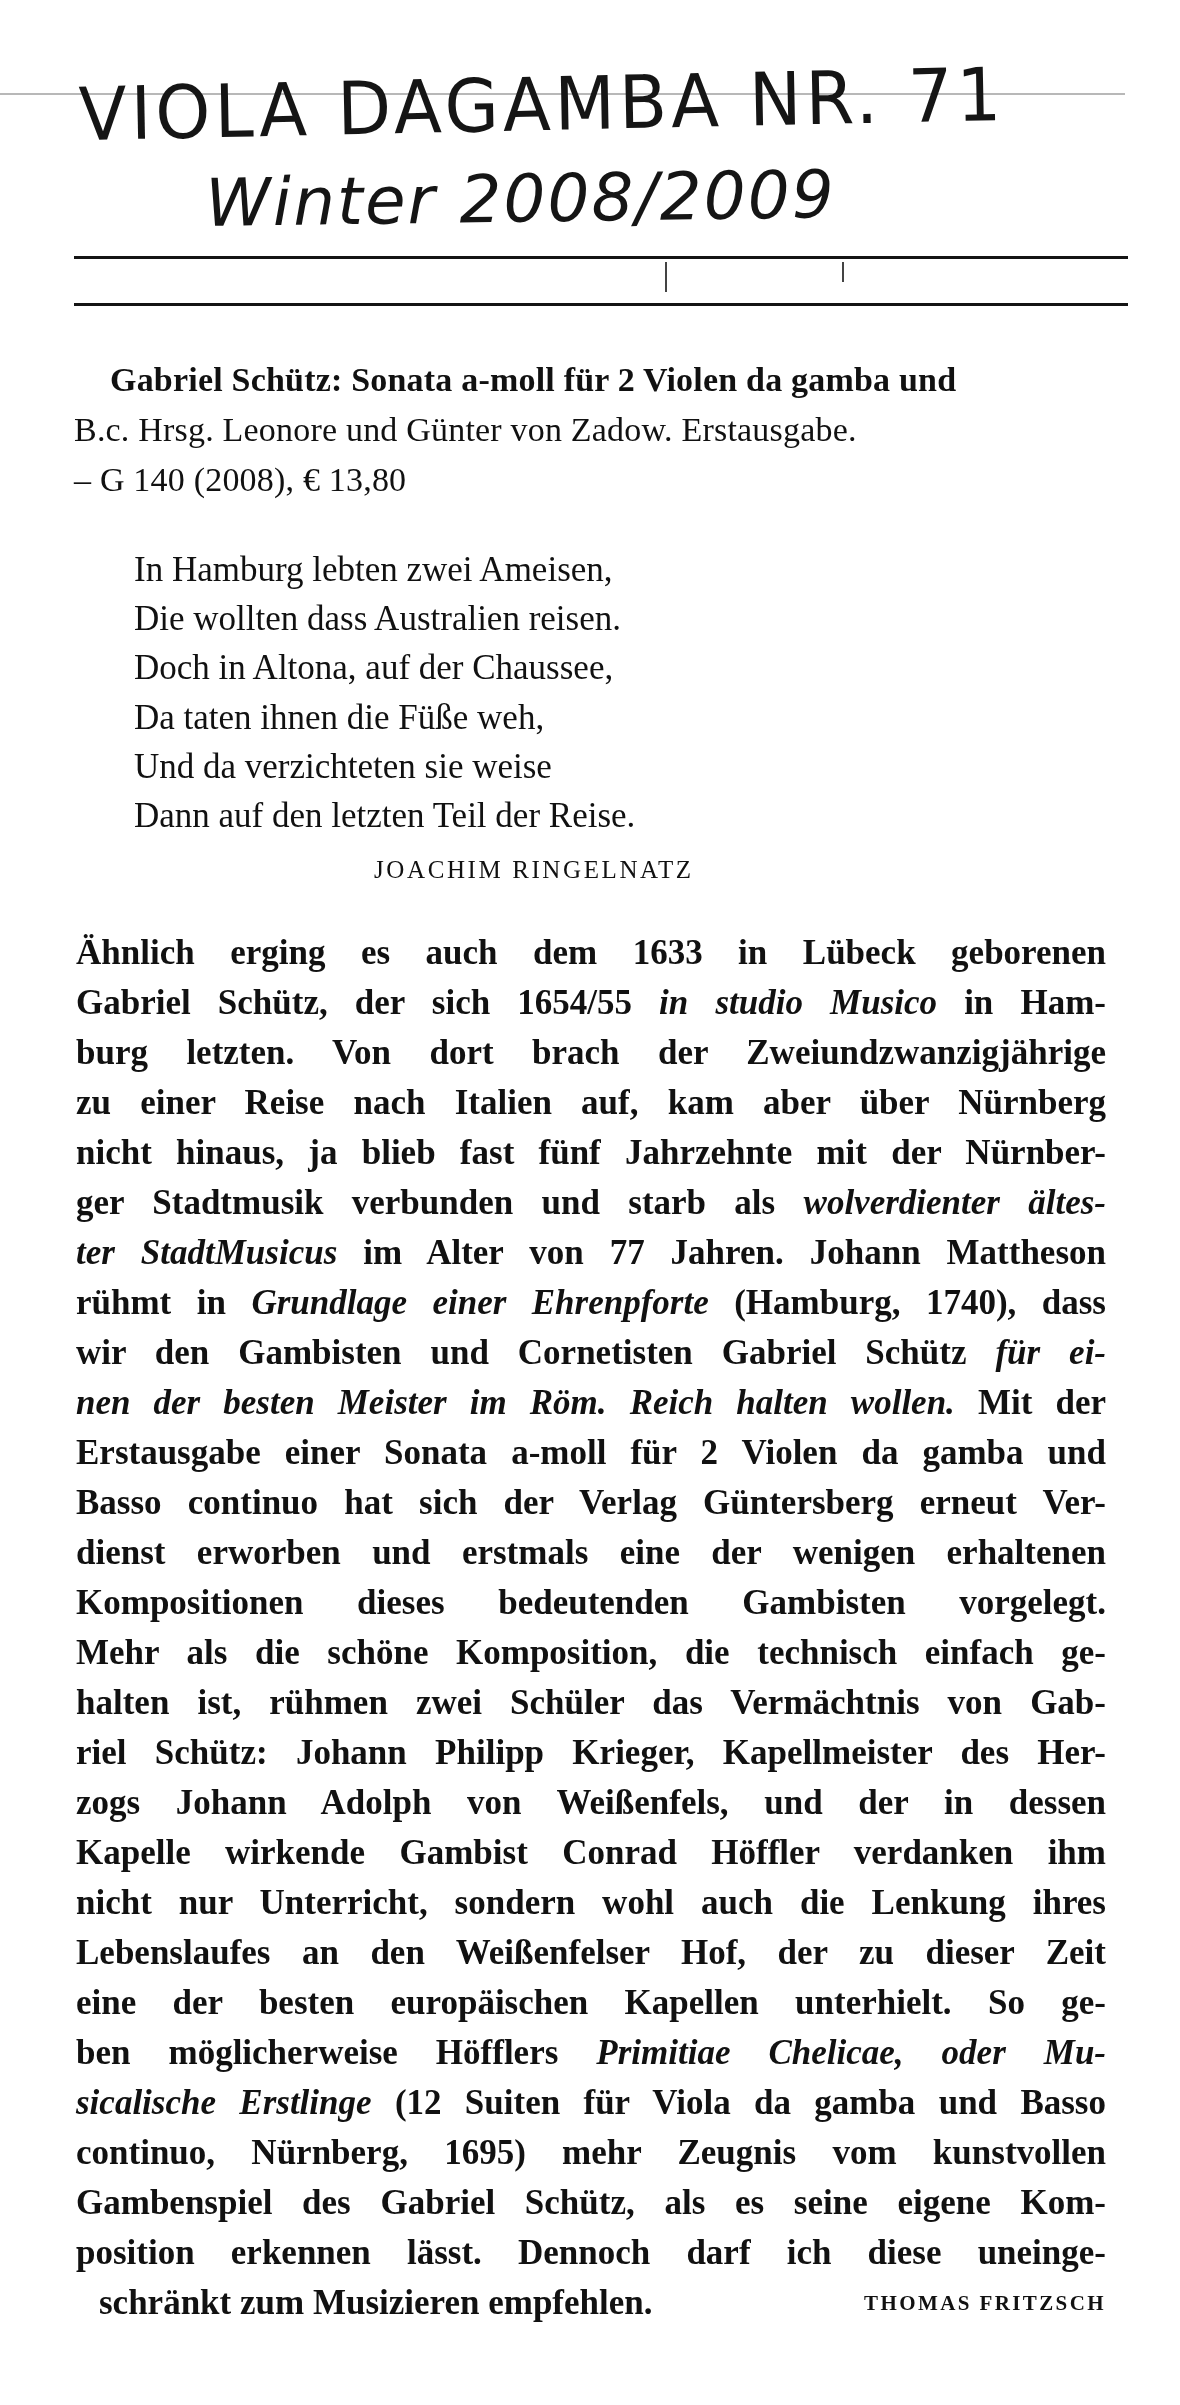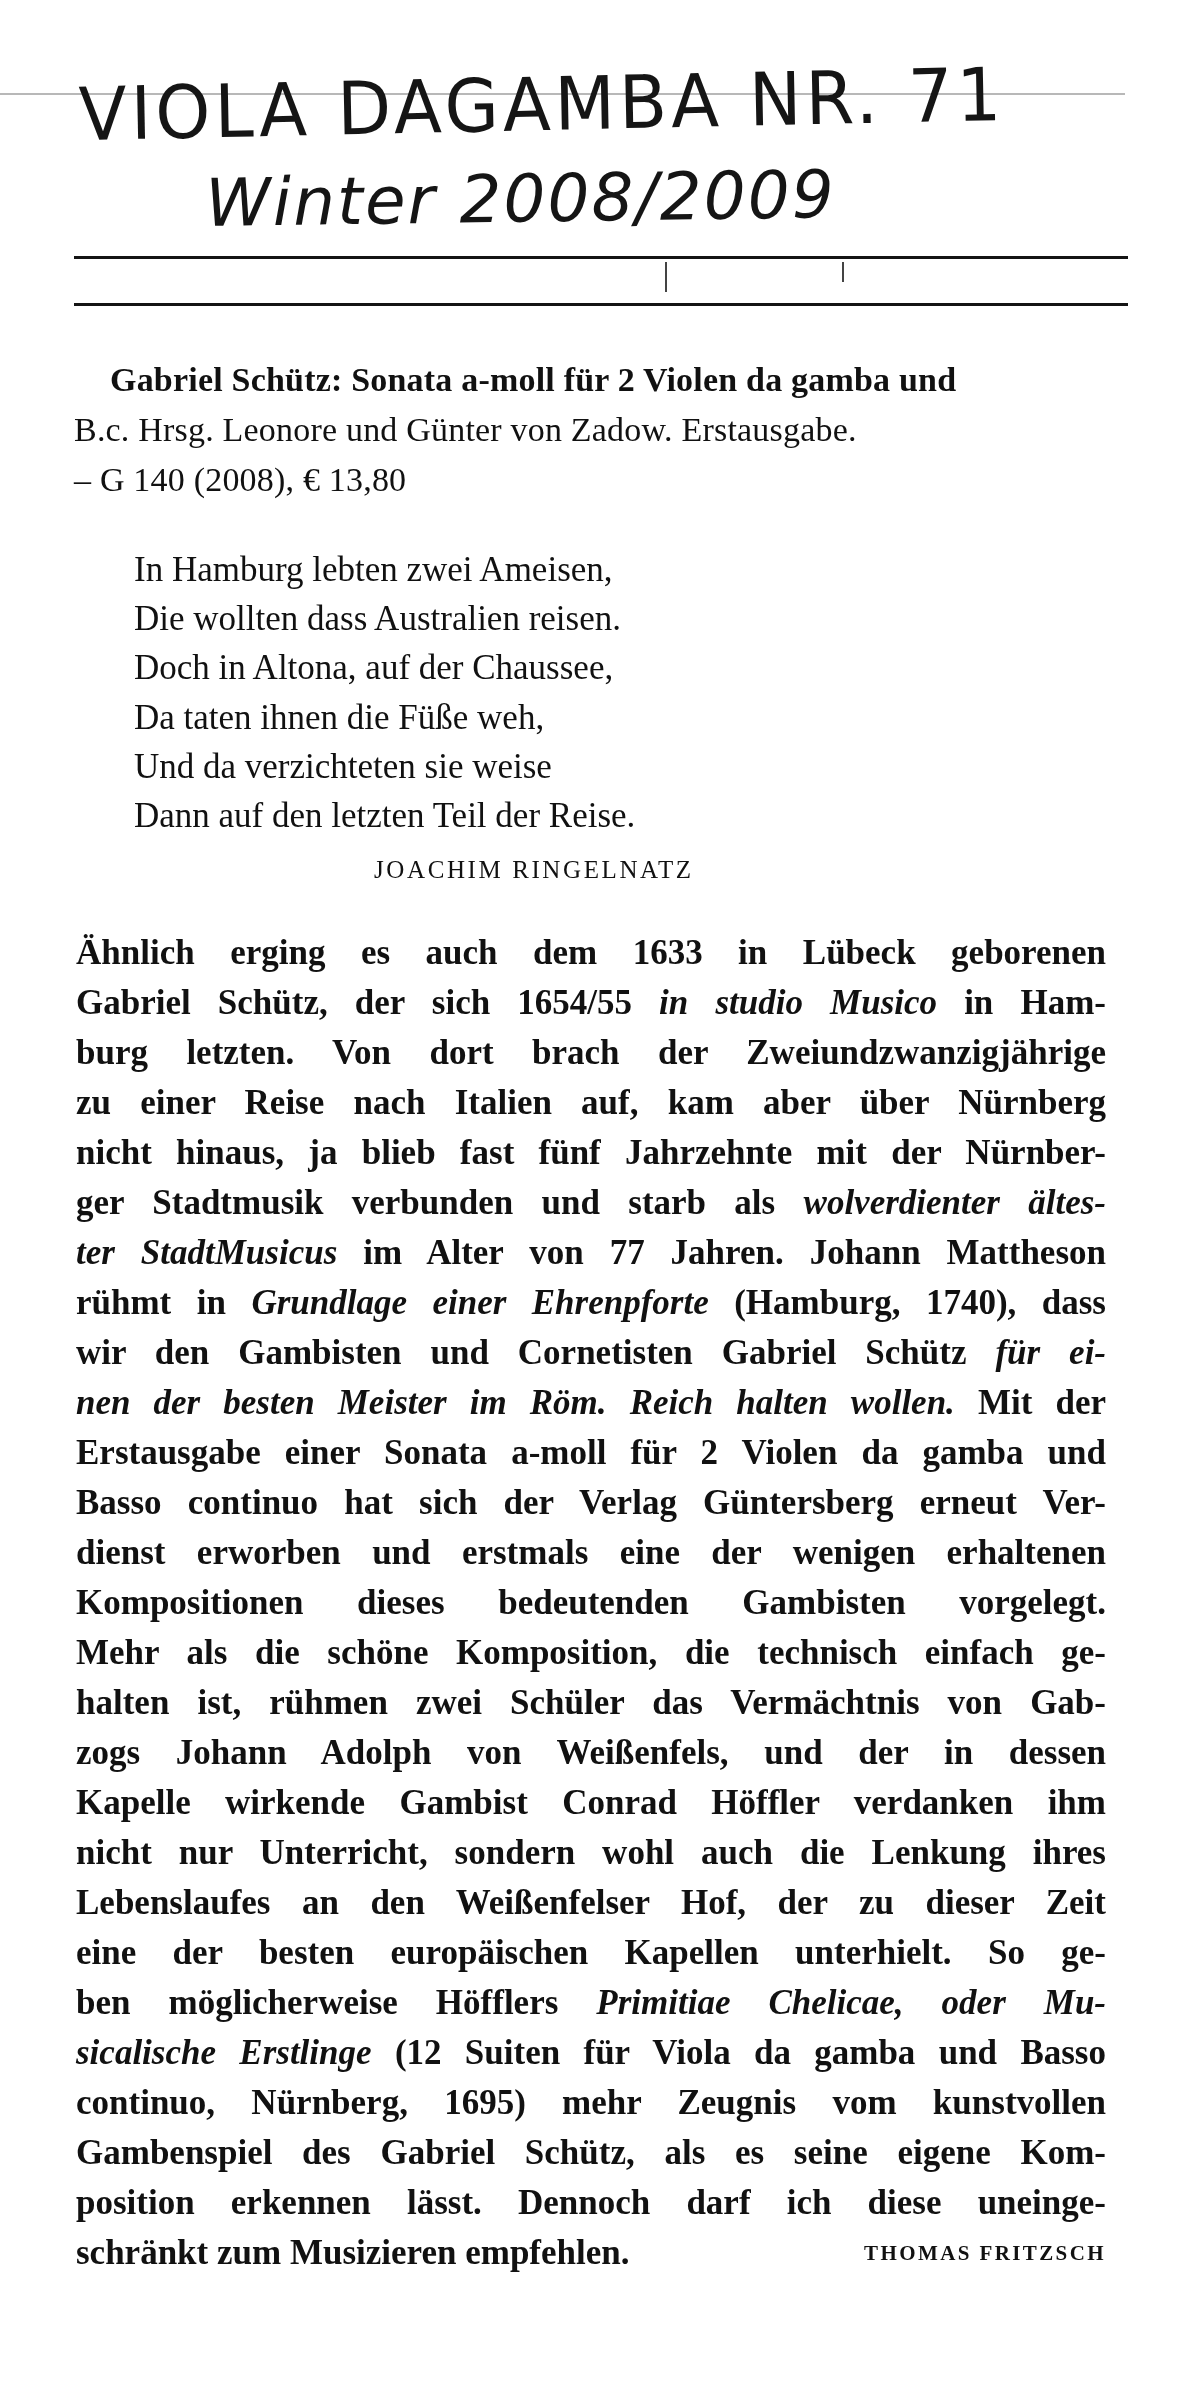--- a/index.html
+++ b/index.html
@@ -102,21 +102,21 @@
       line-height: 50px;
       font-weight: bold;
     }
     .body-line {
       display: block;
       white-space: nowrap;
       text-align: justify;
       text-align-last: justify;
       height: 50px;
     }
-    .body-line.last { text-align-last: left; }
+    .body-line.last { text-align-last: left; margin-left: 23px; }
     .body-line i { font-style: italic; }
     .signature {
       float: right;
       font-size: 21px;
       letter-spacing: 2.4px;
       margin-right: 0;
     }
   </style>
 </head>
 <body>
@@ -159,20 +159,21 @@
       <span class="body-line"><i>ter StadtMusicus</i><span> im Alter von 77 Jahren. Johann Mattheson</span></span>
       <span class="body-line"><span>rühmt in </span><i>Grundlage einer Ehrenpforte</i><span> (Hamburg, 1740), dass</span></span>
       <span class="body-line"><span>wir den Gambisten und Cornetisten Gabriel Schütz </span><i>für ei-</i></span>
       <span class="body-line"><i>nen der besten Meister im Röm. Reich halten wollen.</i><span> Mit der</span></span>
       <span class="body-line"><span>Erstausgabe einer Sonata a-moll für 2 Violen da gamba und</span></span>
       <span class="body-line"><span>Basso continuo hat sich der Verlag Güntersberg erneut Ver-</span></span>
       <span class="body-line"><span>dienst erworben und erstmals eine der wenigen erhaltenen</span></span>
       <span class="body-line"><span>Kompositionen dieses bedeutenden Gambisten vorgelegt.</span></span>
       <span class="body-line"><span>Mehr als die schöne Komposition, die technisch einfach ge-</span></span>
       <span class="body-line"><span>halten ist, rühmen zwei Schüler das Vermächtnis von Gab-</span></span>
+      <span class="body-line"><span>riel Schütz: Johann Philipp Krieger, Kapellmeister des Her-</span></span>
       <span class="body-line"><span>zogs Johann Adolph von Weißenfels, und der in dessen</span></span>
       <span class="body-line"><span>Kapelle wirkende Gambist Conrad Höffler verdanken ihm</span></span>
       <span class="body-line"><span>nicht nur Unterricht, sondern wohl auch die Lenkung ihres</span></span>
       <span class="body-line"><span>Lebenslaufes an den Weißenfelser Hof, der zu dieser Zeit</span></span>
       <span class="body-line"><span>eine der besten europäischen Kapellen unterhielt. So ge-</span></span>
       <span class="body-line"><span>ben möglicherweise Höfflers </span><i>Primitiae Chelicae, oder Mu-</i></span>
       <span class="body-line"><i>sicalische Erstlinge</i><span> (12 Suiten für Viola da gamba und Basso</span></span>
       <span class="body-line"><span>continuo, Nürnberg, 1695) mehr Zeugnis vom kunstvollen</span></span>
       <span class="body-line"><span>Gambenspiel des Gabriel Schütz, als es seine eigene Kom-</span></span>
       <span class="body-line"><span>position erkennen lässt. Dennoch darf ich diese uneinge-</span></span>

